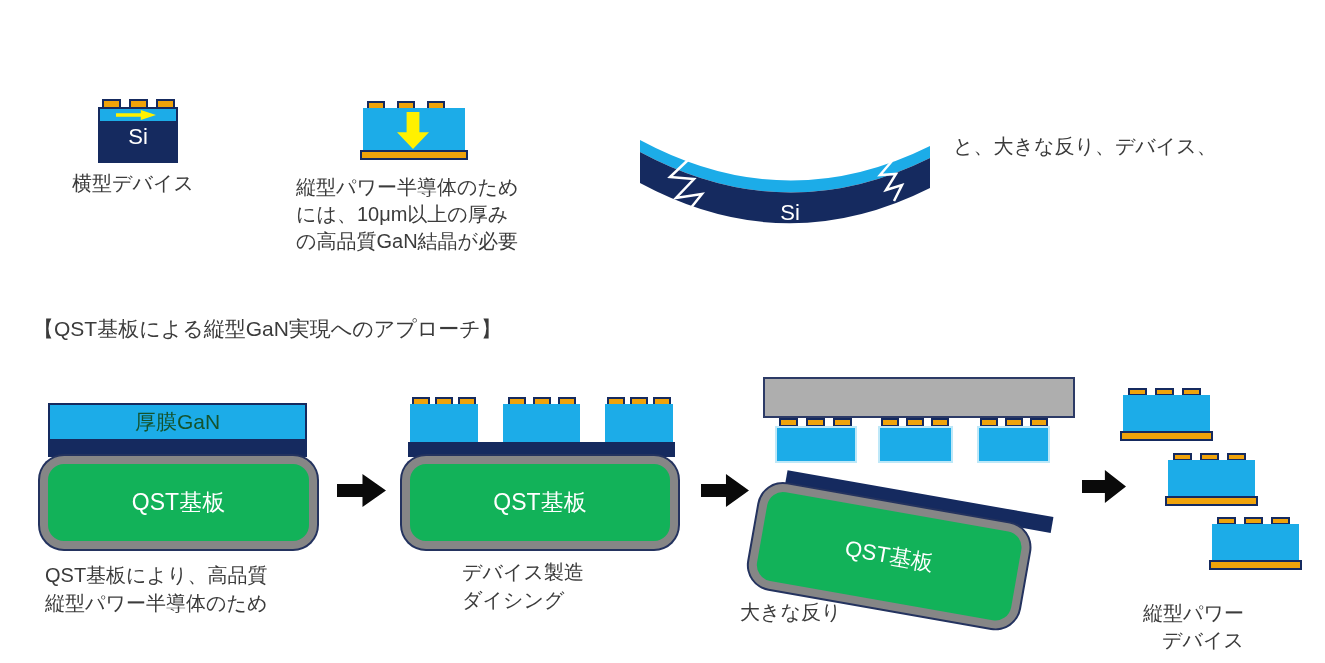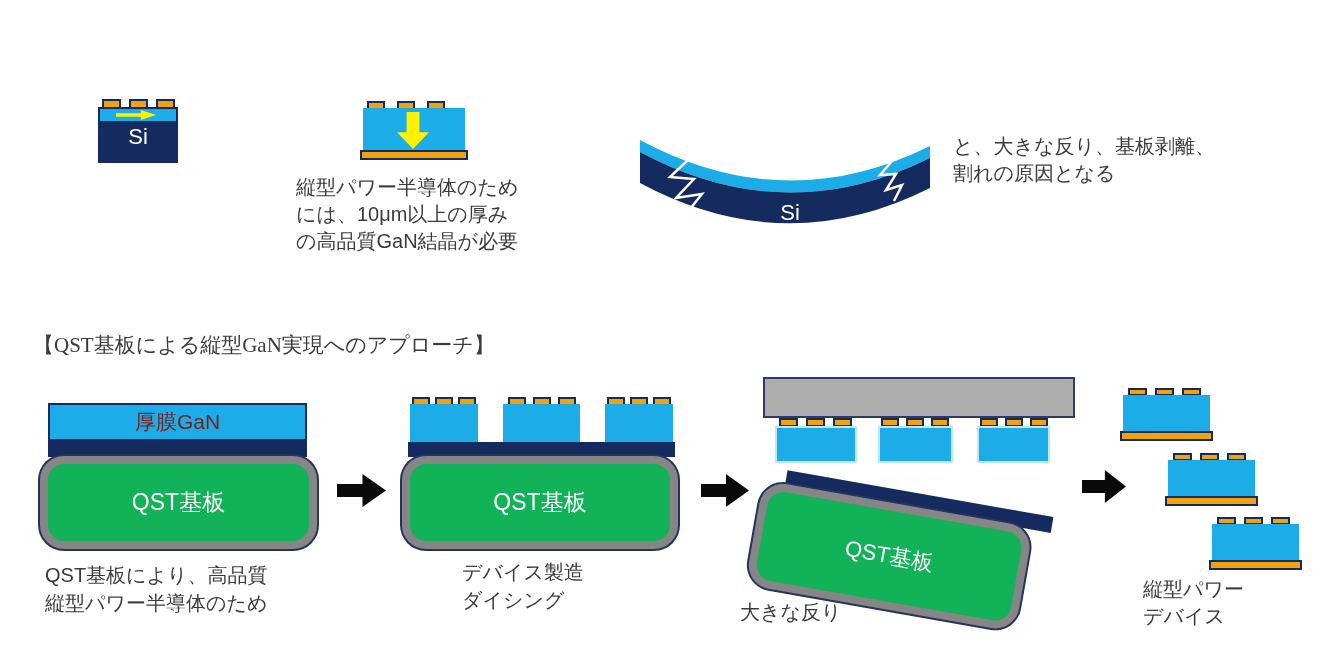--- a/index.html
+++ b/index.html
@@ -6,21 +6,21 @@
   #canvas{
     position:relative;width:1325px;height:663px;background:#ffffff;overflow:hidden;
     font-family:"Liberation Sans","DejaVu Sans",sans-serif;color:#3b3b3b;
   }
   .abs{position:absolute;box-sizing:border-box;}
   .t{position:absolute;color:#3b3b3b;font-size:20px;line-height:27px;white-space:nowrap;}
   .title{font-size:21px;line-height:26px;}
   .pad{position:absolute;background:#F0A30A;border:2px solid #152a5f;box-sizing:border-box;}
   .navy{background:#152a5f;}
   .cyan{background:#1CACE8;}
-  .chiplabel{display:flex;align-items:center;justify-content:center;color:#7f1d1d;}
+  .chiplabel{display:flex;align-items:center;justify-content:center;color:#14532d;}
   .substrate{
     position:absolute;background:#12B259;border:8px solid #868686;border-radius:24px;
     box-shadow:0 0 0 2px #24335f;box-sizing:border-box;
     display:flex;align-items:center;justify-content:center;color:#ffffff;font-size:23px;
   }
   .flow-arrow{position:absolute;background:#0a0a0a;
     clip-path:polygon(0 30%,52% 30%,52% 0,100% 50%,52% 100%,52% 70%,0 70%);}
   .r-arrow{position:absolute;background:#FFF100;
     clip-path:polygon(0 32%,62% 32%,62% 0,100% 50%,62% 100%,62% 68%,0 68%);}
   .d-arrow{position:absolute;background:#FFF100;
@@ -37,20 +37,21 @@
 
   <div>
     <div class="pad" style="left:102px;top:99px;width:19px;height:10px;"></div>
     <div class="pad" style="left:129px;top:99px;width:19px;height:10px;"></div>
     <div class="pad" style="left:156px;top:99px;width:19px;height:10px;"></div>
     <div class="abs navy" style="left:98px;top:107px;width:80px;height:56px;"></div>
     <div class="abs cyan" style="left:100px;top:109px;width:76px;height:12px;"></div>
     <div class="r-arrow" style="left:116px;top:110px;width:40px;height:10px;"></div>
     <div class="abs" style="left:98px;top:124px;width:80px;text-align:center;color:#fff;font-size:22px;">Si</div>
     <div class="t" style="left:72px;top:170px;line-height:26px;">
+      <div>横型デバイス</div>
     </div>
   </div>
 
   <div>
     <div class="pad" style="left:367px;top:101px;width:18px;height:9px;"></div>
     <div class="pad" style="left:397px;top:101px;width:18px;height:9px;"></div>
     <div class="pad" style="left:427px;top:101px;width:18px;height:9px;"></div>
     <div class="abs cyan" style="left:363px;top:108px;width:102px;height:44px;"></div>
     <div class="d-arrow" style="left:397px;top:112px;width:32px;height:37px;"></div>
     <div class="obar" style="left:360px;top:150px;width:108px;height:10px;"></div>
@@ -62,25 +63,24 @@
   </div>
 
   <svg class="abs" style="left:630px;top:130px;" width="310" height="110" viewBox="0 0 310 110">
     <path d="M 10,10 Q 155,88 300,16 L 300,28 Q 155,100 10,22 Z" fill="#1CACE8"></path>
     <path d="M 10,22 Q 155,100 300,28 L 300,58 Q 155,131 10,53 Z" fill="#152a5f"></path>
     <polyline points="58,30 40,47 64,49 46,68 72,64 56,84" fill="none" stroke="#ffffff" stroke-width="2.5"></polyline>
     <polyline points="262,31 250,45 266,44 256,60 272,55 264,71" fill="none" stroke="#ffffff" stroke-width="2.5"></polyline>
     <text x="160" y="90" text-anchor="middle" fill="#ffffff" font-size="22">Si</text>
   </svg>
   <div class="t" style="left:953px;top:133px;">
-    <div>と、大きな反り、基板剥離、</div>
-    <div>割れの原因となる</div>
+    <div>と、大きな反り、デバイス、</div>
   </div>
 
-  <div class="t title" style="left:33px;top:332px;font-family:Liberation Serif, serif;">【QST基板による縦型GaN実現へのアプローチ】</div>
+  <div class="t title" style="left:33px;top:316px;">【QST基板による縦型GaN実現へのアプローチ】</div>
 
   <div>
     <div class="abs cyan chiplabel" style="left:48px;top:403px;width:259px;height:38px;border:2px solid #152a5f;font-size:21px;">厚膜GaN</div>
     <div class="abs navy" style="left:48px;top:441px;width:259px;height:16px;"></div>
     <div class="substrate" style="left:40px;top:456px;width:277px;height:93px;">
       <span>QST基板</span>
     </div>
     <div class="t" style="left:45px;top:561px;line-height:28px;">
       <div>QST基板により、高品質</div>
       <div>縦型パワー半導体のため</div>
@@ -153,19 +153,19 @@
     <div class="pad" style="left:1227px;top:453px;width:19px;height:8px;"></div>
     <div class="abs cyan" style="left:1168px;top:460px;width:87px;height:37px;"></div>
     <div class="obar" style="left:1165px;top:496px;width:93px;height:10px;"></div>
 
     <div class="pad" style="left:1217px;top:517px;width:19px;height:8px;"></div>
     <div class="pad" style="left:1244px;top:517px;width:19px;height:8px;"></div>
     <div class="pad" style="left:1271px;top:517px;width:19px;height:8px;"></div>
     <div class="abs cyan" style="left:1212px;top:524px;width:87px;height:37px;"></div>
     <div class="obar" style="left:1209px;top:560px;width:93px;height:10px;"></div>
 
-    <div class="t" style="left:1143px;top:576px;">
+    <div class="t" style="left:1143px;top:600px;text-align:right;">
       <div>縦型パワー</div>
       <div>デバイス</div>
     </div>
   </div>
 
 </div>
 
 </body></html>

